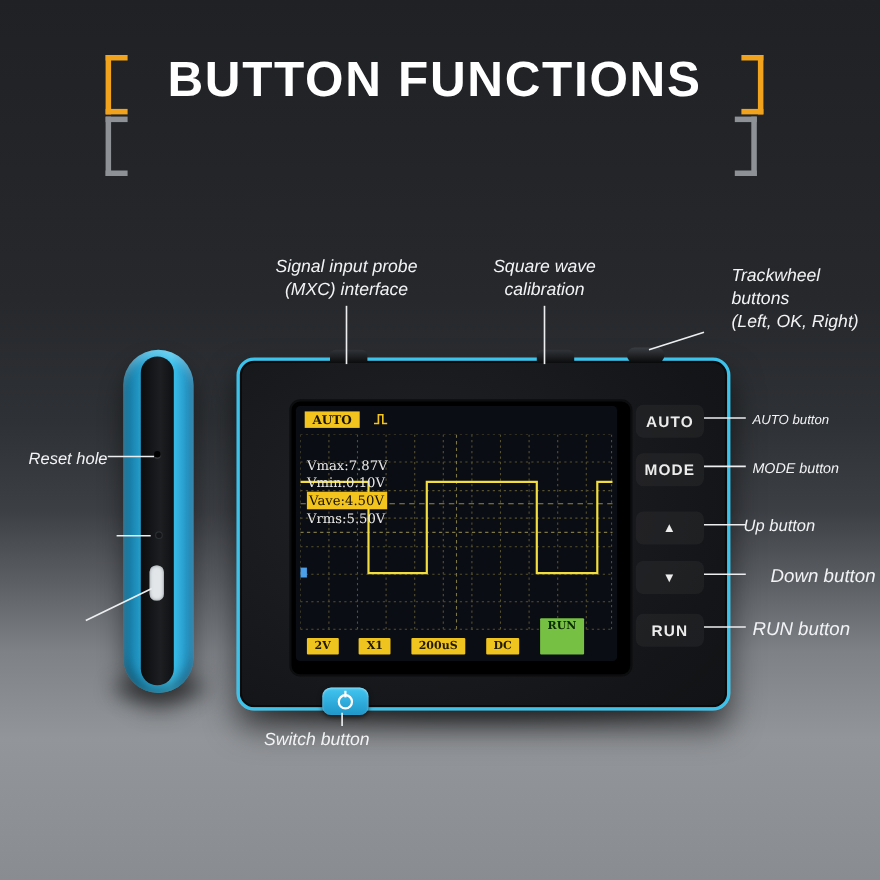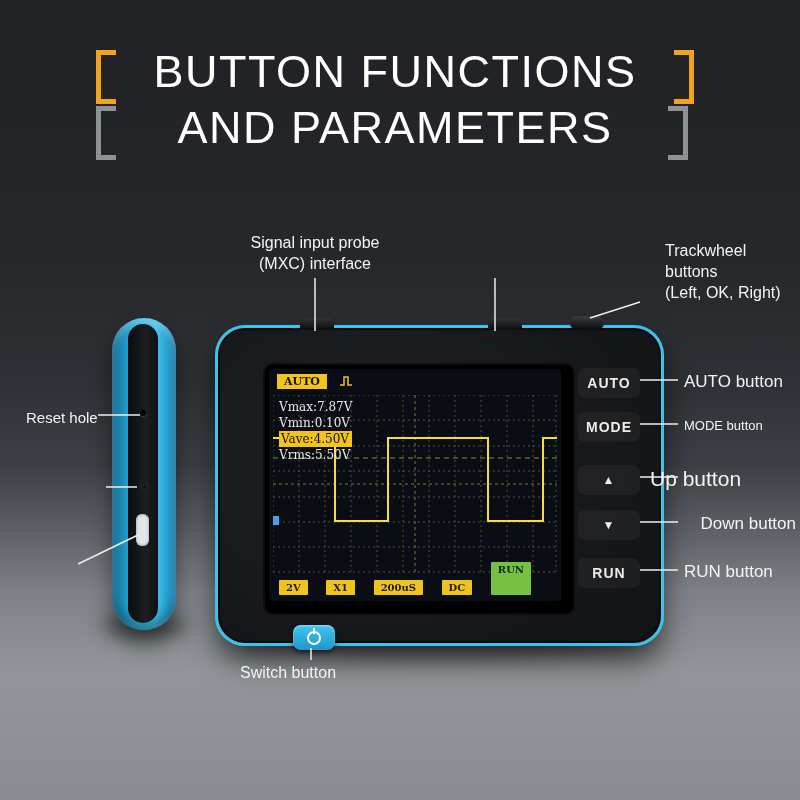--- a/index.html
+++ b/index.html
@@ -6,39 +6,39 @@
   .stage {
     position:relative; width:800px; height:800px; overflow:hidden;
     font-family:"Liberation Sans", sans-serif;
     background:linear-gradient(180deg,
       #1f2124 0%, #26282c 34%, #2e3135 48%, #3c3f44 58%,
       #5b5f64 66%, #7e8287 74%, #929599 84%, #898c90 100%);
   }
 
   
   .title-block { position:absolute; left:98px; top:48px; width:594px; text-align:center; z-index:6; }
-  .title-line { margin:0; color:#ffffff; font-weight:400; font-size:45px; line-height:1.06; letter-spacing:1.5px; }
+  .title-line { margin:0; color:#ffffff; font-weight:700; font-size:45px; line-height:1.06; letter-spacing:1.5px; }
   .title-line.t2 { margin-top:8px; }
   .bracket { position:absolute; width:15px; height:44px; border:5px solid #f2a31d; }
   .bracket.open  { border-right:none; }
   .bracket.close { border-left:none;  }
   .bracket.tl { left:-2px;  top:2px; }
   .bracket.tr { right:-2px; top:2px; }
   .bracket.gray { border-color:#8e9196; }
   .bracket.bl { left:-2px;  top:58px; }
   .bracket.br { right:4px;  top:58px; }
 
   
-  .callout { position:absolute; color:#f2f3f5; white-space:pre-line; z-index:6; font-size:16px; line-height:21px; }
+  .callout { position:absolute; color:#f2f3f5; white-space:pre-line; z-index:6; font-size:16px; line-height:21px;font-style:italic; }
   .co-probe     { left:230px; top:232px; width:170px; text-align:center; }
   .co-square    { left:420px; top:232px; width:150px; text-align:center; }
   .co-trackwheel{ left:665px; top:240px; width:150px; text-align:left; }
-  .co-auto   { left:684px; top:371px; width:112px; font-size:17px; }
+  .co-auto   { left:684px; top:371px; width:112px; font-size:12px; }
   .co-mode   { left:684px; top:415px; width:112px; font-size:13px; }
-  .co-up     { left:650px; top:468px; width:112px; font-size:21px; }
+  .co-up     { left:676px; top:468px; width:112px; font-size:15px; }
   .co-down   { left:684px; top:513px; width:112px; font-size:17px;text-align:right; }
   .co-run    { left:684px; top:561px; width:112px; font-size:17px; }
   .co-reset  { left:26px;  top:407px; width:90px;  font-size:15px; }
   .co-charging { left:8px; top:458px; width:100px; font-size:10.5px; line-height:13px; }
   .co-typec  { left:6px;  top:566px; width:112px; font-size:14px; line-height:18px; }
   .co-switch { left:240px; top:662px; width:150px; text-align:left; }
 
   
   .overlay { position:absolute; left:0; top:0; z-index:5; }
   .overlay line { stroke:#eceef0; stroke-width:1.5; }
@@ -60,40 +60,40 @@
   .reset-hole { position:absolute; left:28px; top:92px; width:6px; height:6px; border-radius:50%;
     background:#000; box-shadow:0 1px 1px rgba(255,255,255,0.18); }
   .led { position:absolute; left:29px; top:165px; width:5px; height:5px; border-radius:50%;
     background:#121417; border:1px solid #2c2f33; }
   .usbc { position:absolute; left:24px; top:196px; width:13px; height:32px; border-radius:6px;
     background:#e2e6e9; box-shadow:inset 0 0 3px #868c91; }
 
   
   .device-front {
     position:absolute; left:215px; top:325px; width:443px; height:315px; z-index:2;
-    border-radius:30px; border:3px solid #3cc3ec;
+    border-radius:16px; border:3px solid #3cc3ec;
     background:radial-gradient(120% 130% at 35% 40%, #202226 0%, #141518 55%, #0e0f11 100%);
     box-shadow: 0 16px 28px rgba(0,0,0,0.55), inset 0 0 0 2px #0a0a0b;
   }
   .nub { position:absolute; background:linear-gradient(#303338,#0b0c0d); border-radius:5px 5px 0 0; }
   .nub-probe { left:82px;  top:-10px; width:34px; height:12px; }
   .nub-cal   { left:270px; top:-10px; width:34px; height:12px; }
   .nub-wheel { left:352px; top:-12px; width:34px; height:14px; border-radius:8px; background:linear-gradient(#3a3d42,#08090a); }
 
   .screen { position:absolute; left:47px; top:37px; width:300px; height:240px;
     background:#000; border-radius:8px; padding:4px; box-shadow:0 0 0 2px #0c0d0f; }
   .lcd { position:relative; width:292px; height:232px; background:#0a0d14; border-radius:4px; overflow:hidden; }
 
   .lcd-top { position:absolute; left:0; top:0; right:0; height:24px; display:flex; align-items:center; gap:12px; padding-left:8px; }
   .mode-badge { background:#f2c41d; color:#1a1400; font:bold 11px "DejaVu Serif", serif; padding:1px 7px; }
 
   .gridwave { position:absolute; left:4px; top:26px; }
 
   .meas { position:absolute; top:30px; font:12px "DejaVu Serif", serif; color:#e9e9e9; line-height:16px; z-index:3; }
-  .meas-left  { left:10px; }
+  .meas-left  { left:10px;margin-top:16px; }
   .meas-right { left:150px; }
   .mrow.highlight { background:#f2c41d; color:#171200; padding:0 2px; }
 
   .status-row { position:absolute; left:10px; right:30px; bottom:6px; display:flex; justify-content:space-between; z-index:3; }
   .sbadge { font:bold 10px "DejaVu Serif", serif; padding:2px 7px; border-radius:1px; }
   .sbadge.y { background:#f0c41e; color:#211a00;margin-top:18px; }
   .sbadge.g { background:#76c043; color:#0c2a00; }
 
   .panel-btn { position:absolute; left:360px; width:62px; height:30px; line-height:30px; text-align:center;
     color:#ececec; font-weight:bold; font-size:14px; letter-spacing:1px;
@@ -113,21 +113,20 @@
 <body>
 
 <div class="stage">
 
   <div class="title-block">
     <div class="bracket open tl"></div>
     <div class="bracket close tr"></div>
     <div class="bracket open gray bl"></div>
     <div class="bracket close gray br"></div>
     <h1 class="title-line t1">BUTTON FUNCTIONS</h1>
-    <h1 class="title-line t2">AND PARAMETERS</h1>
   </div>
 
   <div class="shadow shadow-front"></div>
   <div class="shadow shadow-side"></div>
 
   <div class="device-side">
     <div class="side-face"></div>
     <div class="reset-hole"></div>
     <div class="led"></div>
     <div class="usbc"></div>
@@ -220,20 +219,22 @@
     <line x1="640" y1="522" x2="678" y2="522"></line>
     <line x1="640" y1="570" x2="678" y2="570"></line>
     <line x1="98" y1="415" x2="140" y2="415"></line>
     <line x1="106" y1="487" x2="137" y2="487"></line>
     <line x1="78" y1="564" x2="138" y2="535"></line>
     <line x1="311" y1="648" x2="311" y2="660"></line>
   </svg>
 
   <div class="callout co-probe">Signal input probe
 (MXC) interface</div>
+  <div class="callout co-square">Square wave
+calibration</div>
   <div class="callout co-trackwheel">Trackwheel
 buttons
 (Left, OK, Right)</div>
   <div class="callout co-auto">AUTO button</div>
   <div class="callout co-mode">MODE button</div>
   <div class="callout co-up">Up button</div>
   <div class="callout co-down">Down button</div>
   <div class="callout co-run">RUN button</div>
   <div class="callout co-reset">Reset hole</div>
   <div class="callout co-switch">Switch button</div>

